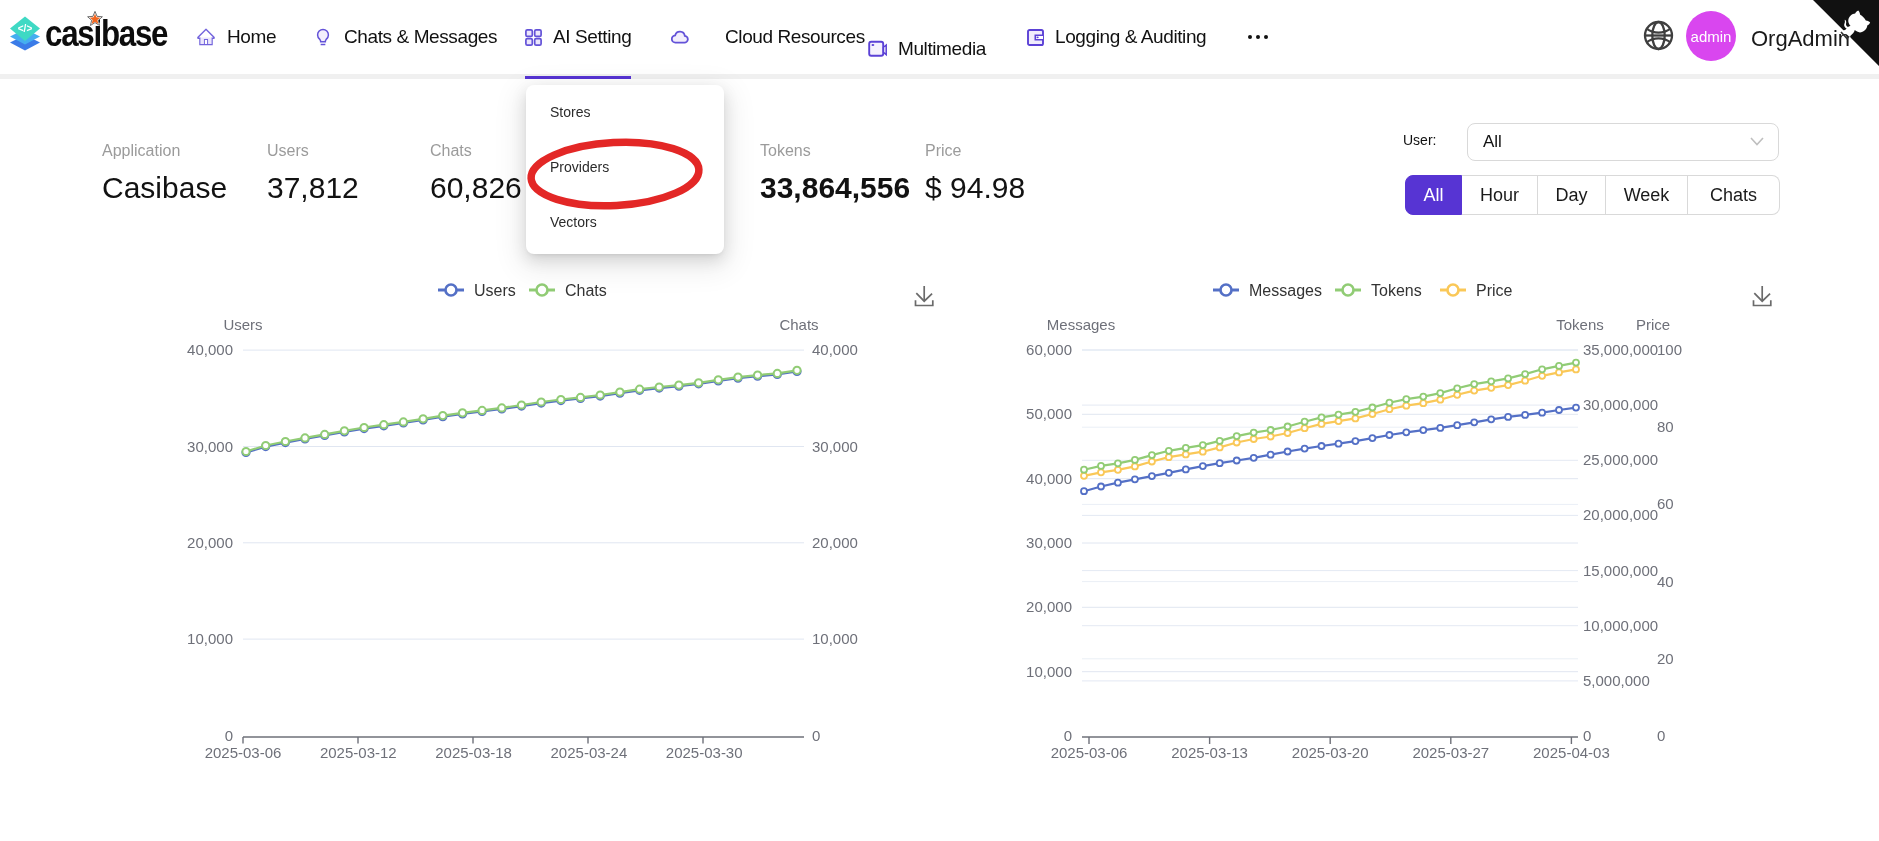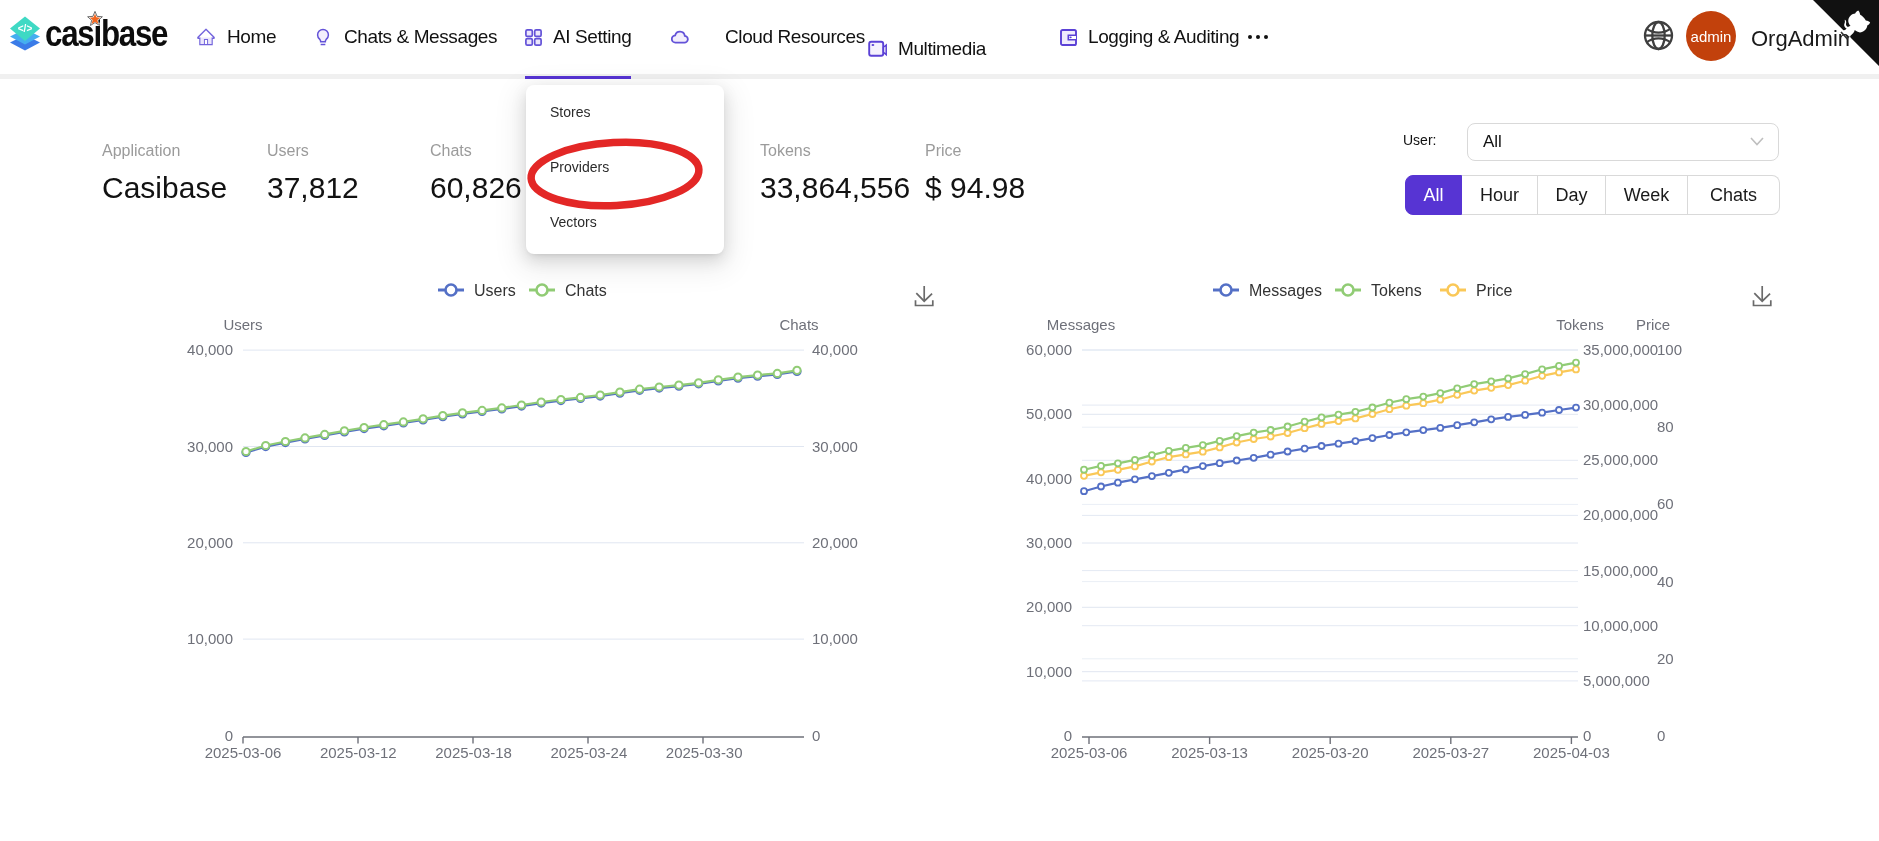--- a/index.html
+++ b/index.html
@@ -9,21 +9,21 @@
 
 #hdr { position:absolute; left:0; top:0; width:1879px; height:74px; background:#fff; }
 #band { position:absolute; left:0; top:74px; width:1879px; height:5px; background:#f0f0f0; }
 #inkbar { position:absolute; left:525px; top:76px; width:106px; height:3px; background:#5734d3; }
 
 .logo-text { position:absolute; left:45px; top:13px; font-size:37px; font-weight:700; color:#0d0d0d; letter-spacing:-1.5px; transform:scaleX(0.847); transform-origin:0 0; }
 .nav-item { position:absolute; top:24px; height:26px; display:flex; align-items:center; gap:11px; font-size:19px; letter-spacing:-0.4px; color:#111; }
 .nav-item svg { flex:0 0 auto; }
 
 
-#avatar { position:absolute; left:1686px; top:11px; width:50px; height:50px; border-radius:50%; background:#c2410c; color:#fff; font-size:15px; display:flex; align-items:center; justify-content:center; }
+#avatar { position:absolute; left:1686px; top:11px; width:50px; height:50px; border-radius:50%; background:#d946ef; color:#fff; font-size:15px; display:flex; align-items:center; justify-content:center; }
 #orgadmin { position:absolute; left:1751px; top:26px; font-size:22px; color:#1a1a1a; }
 #caret { position:absolute; left:1840px; top:31px; }
 #ghcorner { position:absolute; right:0; top:0; }
 
 
 .stat-label { position:absolute; top:142px; font-size:16px; color:#9b9b9b; }
 .stat-value { position:absolute; top:171px; font-size:30px; color:#121212; }
 
 
 #userlab { position:absolute; left:1403px; top:132px; font-size:14px; color:#111; }
@@ -95,21 +95,21 @@
   <span>Cloud Resources</span>
 </div>
 <div class="nav-item" style="left:866px;margin-top:12px;">
   <svg width="21" height="20" viewBox="0 0 21 20">
     <rect x="3.2" y="2.8" width="14" height="14" rx="2" fill="#f5f1fd" stroke="#5b41d6" stroke-width="1.9"></rect>
     <path d="M17.5 8.3 L20.2 6 V15.6 L17.5 13.3 Z" fill="#fff" stroke="#5b41d6" stroke-width="1.5"></path>
     <ellipse cx="6.9" cy="6.1" rx="1.4" ry="1" fill="#5b41d6"></ellipse>
   </svg>
   <span>Multimedia</span>
 </div>
-<div class="nav-item" style="left:1060px;">
+<div class="nav-item" style="left:1027px;">
   <svg width="17" height="17" viewBox="0 0 17 17">
     <rect x="1" y="1" width="15" height="15" rx="1.6" fill="#f0ecfc" stroke="#5b41d6" stroke-width="1.9"></rect>
     <path d="M16 6.3 H8.3 V10.7 H16" fill="#fff" stroke="#5b41d6" stroke-width="1.6"></path>
     <ellipse cx="10.6" cy="8.4" rx="1.1" ry="0.8" fill="#5b41d6"></ellipse>
   </svg>
   <span>Logging &amp; Auditing</span>
 </div>
 <svg class="abs" style="left:1247px; top:33px;" width="22" height="8" viewBox="0 0 22 8">
       <circle cx="3" cy="4" r="2" fill="#111"></circle>
       <circle cx="11" cy="4" r="2" fill="#111"></circle>
@@ -137,21 +137,21 @@
   </g>
 </svg>
 
 <div class="stat-label" style="left:102px;">Application</div>
 <div class="stat-value" style="left:102px;">Casibase</div>
 <div class="stat-label" style="left:267px;">Users</div>
 <div class="stat-value" style="left:267px;">37,812</div>
 <div class="stat-label" style="left:430px;">Chats</div>
 <div class="stat-value" style="left:430px;">60,826</div>
 <div class="stat-label" style="left:760px;">Tokens</div>
-<div class="stat-value" style="left:760px;">33,864,556</div>
+<div class="stat-value" style="left:760px;font-weight:bold;">33,864,556</div>
 <div class="stat-label" style="left:925px;">Price</div>
 <div class="stat-value" style="left:925px;">$ 94.98</div>
 
 <div id="userlab">User:</div>
 <div id="usel">
       <span>All</span>
 <svg width="14" height="9" viewBox="0 0 14 9" fill="none" stroke="#bfbfbf" stroke-width="1.6">
         <path d="M1 1 L7 7.5 L13 1"></path>
       </svg>
 </div>

